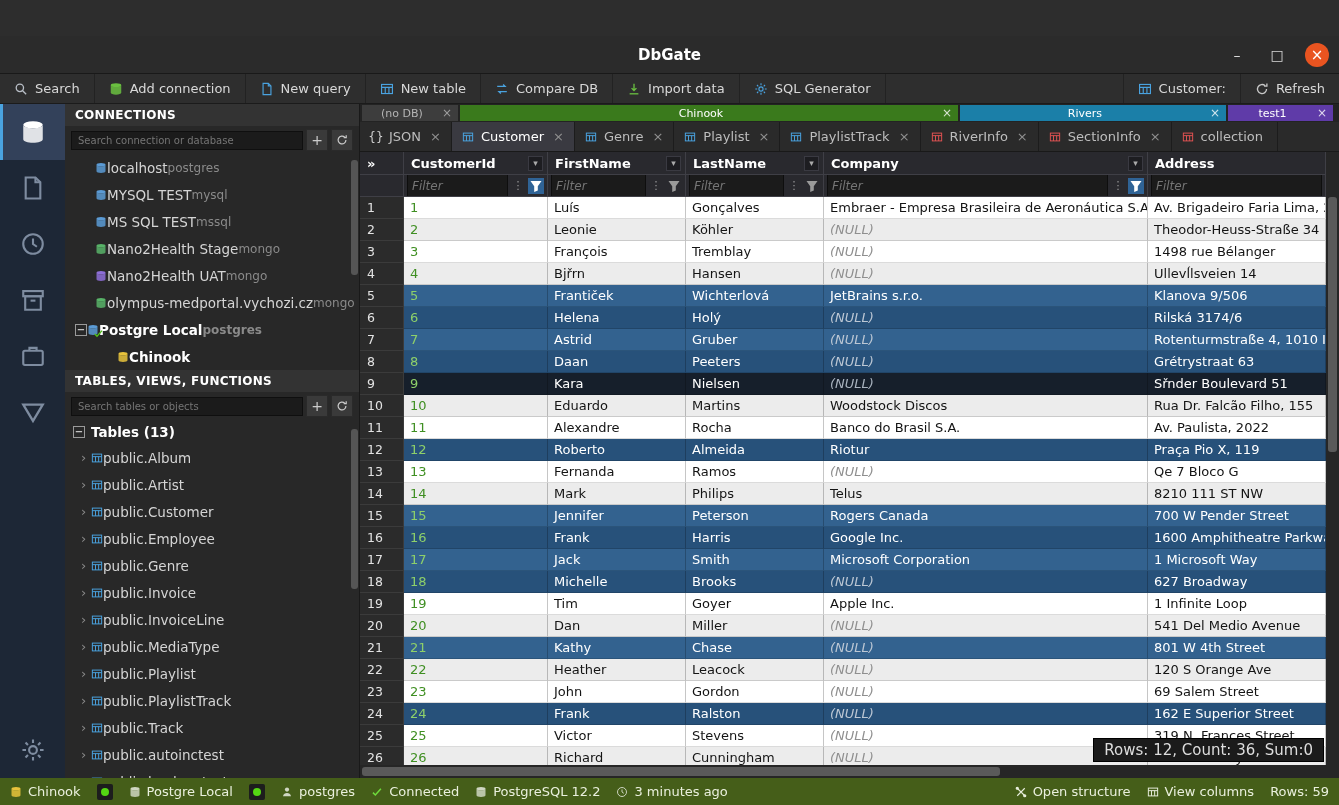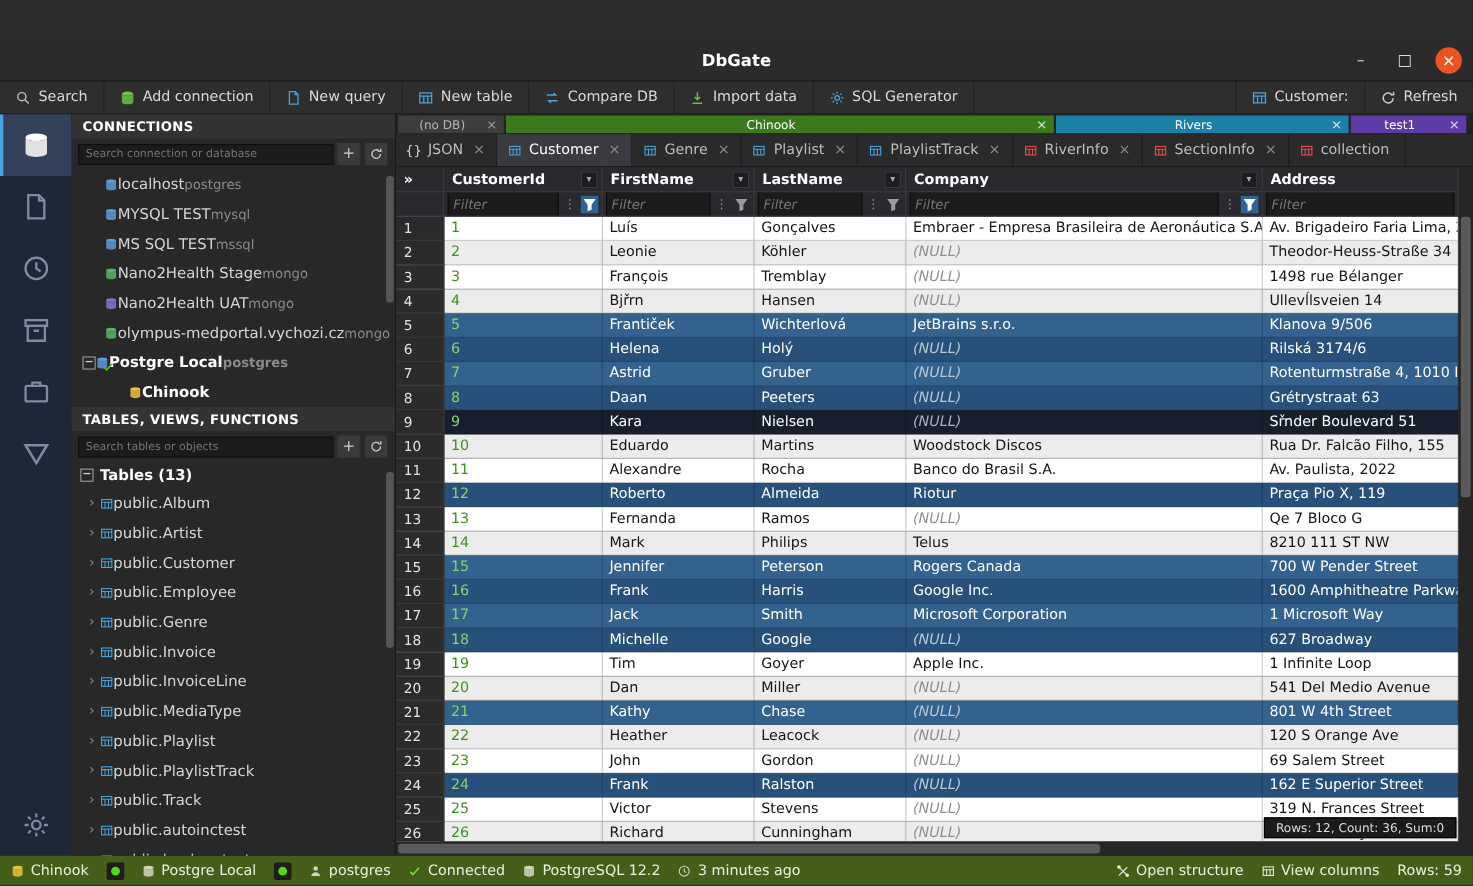--- a/index.html
+++ b/index.html
@@ -85,21 +85,21 @@
   .grow.sel.odd  { background:#33628f; color:#fff; }
   .grow.sel.even { background:#27517a; color:#fff; }
   .grow.focus { background:#161f2b !important; color:#f0f0f0; }
   .cell { padding:3px 6px; border-right:1px solid rgba(0,0,0,.22); border-bottom:1px solid rgba(0,0,0,.14); font-size:13px; white-space:nowrap; overflow:hidden; flex:none;}
   .rn { width:44px; background:#2b2b2b; color:#e3e3e3; border-right:1px solid #3b3b3b; border-bottom:1px solid #3b3b3b; padding:3px 4px 3px 7px; font-size:12.5px; flex:none; overflow:hidden;}
   .c-id { color:#3f8f22; }
   .grow.sel .c-id, .grow.focus .c-id { color:#8ed06a; }
   .c-null { color:#8f8f8f; font-style:italic; }
   .grow.sel .c-null { color:#bcc7d4; }
   .grow.focus .c-null { color:#a9b3bf; }
-  .stats { position:absolute; right:15px; bottom:16px; background:#1b1b1b; border:1px solid #000; color:#ddd; font-size:11px; padding:2px 10px; }
+  .stats { position:absolute; right:15px; bottom:16px; background:#1b1b1b; border:1px solid #000; color:#ddd; font-size:15px; padding:2px 10px; }
   .vscroll { position:absolute; top:0; right:0; bottom:13px; width:13px; background:#262626; }
   .vscroll .thumb { position:absolute; top:45px; left:2px; right:2px; height:255px; background:#5a5a5a; border-radius:3px;}
   .hscroll { position:absolute; left:0; right:13px; bottom:0; height:13px; background:#262626; }
   .hscroll .thumb { position:absolute; left:2px; top:2px; bottom:2px; width:66%; background:#5a5a5a; border-radius:3px;}
   .scorner { position:absolute; right:0; bottom:0; width:13px; height:13px; background:#262626; }
 
   
   .statusbar { height:27px; background:#455e19; display:flex; align-items:center; padding:0 10px; font-size:13px; color:#eaf0dd; gap:18px; flex:none;}
   .sb-left, .sb-right { display:flex; align-items:center; gap:16px; }
   .sb-right { margin-left:auto; }
@@ -822,21 +822,21 @@
               <div class="cell c-id" style="width: 144px;">17</div>
               <div class="cell" style="width: 138px;">Jack</div>
               <div class="cell" style="width: 138px;">Smith</div>
               <div class="cell" style="width: 324px;">Microsoft Corporation</div>
               <div class="cell" style="flex: 1 1 0%;">1 Microsoft Way</div>
             </div>
             <div class="grow even sel">
               <div class="rn">18</div>
               <div class="cell c-id" style="width: 144px;">18</div>
               <div class="cell" style="width: 138px;">Michelle</div>
-              <div class="cell" style="width: 138px;">Google</div>
+              <div class="cell" style="width: 138px;">Brooks</div>
               <div class="cell c-null" style="width: 324px;">(NULL)</div>
               <div class="cell" style="flex: 1 1 0%;">627 Broadway</div>
             </div>
             <div class="grow odd">
               <div class="rn">19</div>
               <div class="cell c-id" style="width: 144px;">19</div>
               <div class="cell" style="width: 138px;">Tim</div>
               <div class="cell" style="width: 138px;">Goyer</div>
               <div class="cell" style="width: 324px;">Apple Inc.</div>
               <div class="cell" style="flex: 1 1 0%;">1 Infinite Loop</div>

